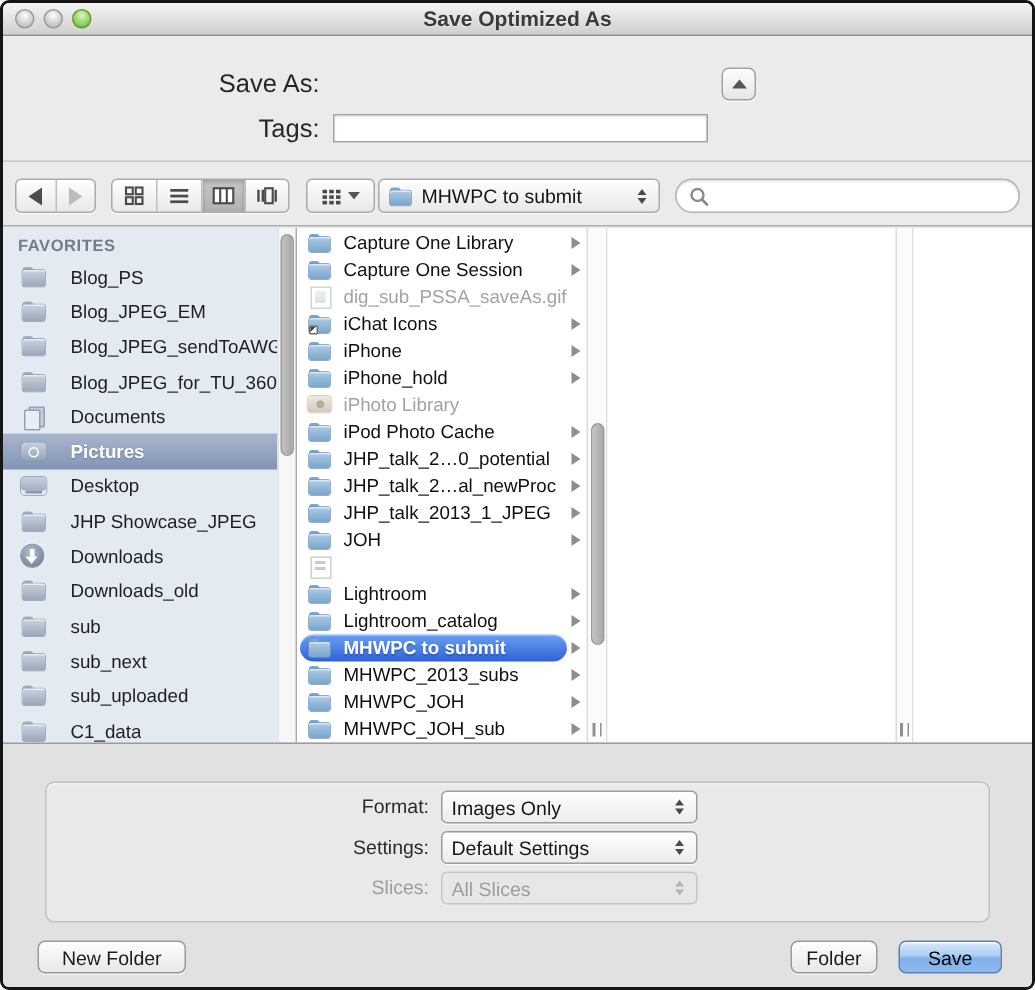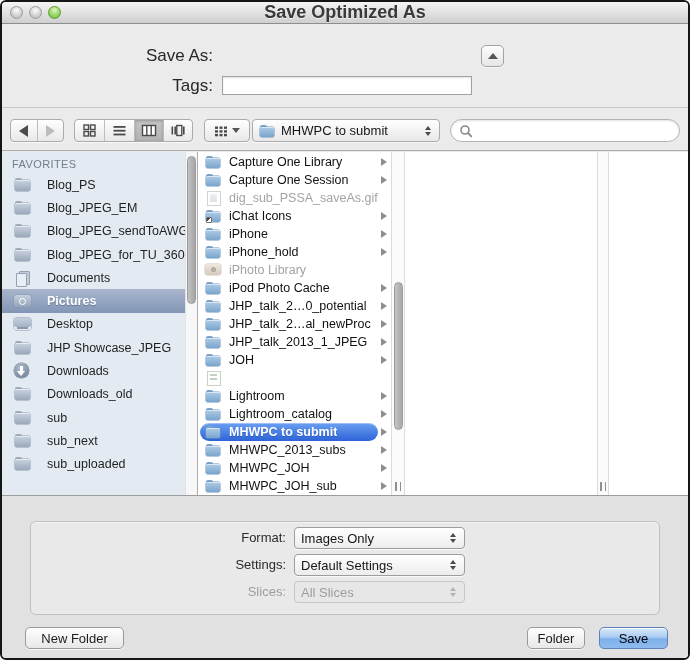--- a/index.html
+++ b/index.html
@@ -8,21 +8,21 @@
     border-radius:6px;overflow:hidden;-webkit-font-smoothing:antialiased;}
 
   
   .titlebar{position:absolute;left:0;right:0;top:0;height:22px;
     background:linear-gradient(#f4f4f4,#cfcfcf);border-bottom:1px solid #8d8d8d;}
   .lights{position:absolute;left:8px;top:4px;display:flex;gap:6px;}
   .light{width:13px;height:13px;border-radius:50%;}
   .light.gray{background:radial-gradient(circle at 50% 32%,#fdfdfd,#c6c6c6 70%);border:1px solid #9b9b9b;}
   .light.green{background:radial-gradient(circle at 50% 30%,#dff4c4,#8ed45f 60%,#67b23a);border:1px solid #63992f;}
   .title{position:absolute;left:0;right:0;top:0;line-height:21px;text-align:center;
-    font-size:18px;font-weight:600;color:#3a3a3a;text-shadow:0 1px 0 rgba(255,255,255,.6);}
+    font-size:14px;font-weight:600;color:#3a3a3a;text-shadow:0 1px 0 rgba(255,255,255,.6);}
 
   
   .formarea{position:absolute;left:0;right:0;top:22px;height:84px;background:#ebebeb;border-bottom:1px solid #c9c9c9;}
   .flabel{position:absolute;left:100px;width:111px;text-align:right;font-size:17px;color:#272727;line-height:20px;}
   .ftext{position:absolute;left:220px;width:250px;height:20px;border:1px solid #a2a2a2;background:#fff;
     font-family:"Liberation Sans",sans-serif;font-size:13px;color:#111;padding:0 4px;
     box-shadow:inset 0 1px 2px rgba(0,0,0,.12);outline:none;}
   .expand-btn{position:absolute;left:479px;top:21px;width:23px;height:22px;border:1px solid #a2a2a2;border-radius:5px;
     background:linear-gradient(#fdfdfd,#e6e6e6);box-shadow:0 1px 0 rgba(255,255,255,.7);padding:0;cursor:default;}
   .expand-btn .up-tri{display:block;margin:0 auto;width:0;height:0;border-left:5px solid transparent;
@@ -48,21 +48,21 @@
   .updown{display:flex;flex-direction:column;gap:2px;align-items:center;margin-right:2px;}
   .updown .u{width:0;height:0;border-left:3.5px solid transparent;border-right:3.5px solid transparent;border-bottom:4.5px solid #4a4a4a;}
   .updown .d{width:0;height:0;border-left:3.5px solid transparent;border-right:3.5px solid transparent;border-top:4.5px solid #4a4a4a;}
   .search-field{position:absolute;left:448px;top:10px;width:230px;height:23px;border:1px solid #b3b3b3;border-radius:12px;
     background:#fff;box-shadow:inset 0 1px 2px rgba(0,0,0,.12);display:flex;align-items:center;padding:0 8px;gap:5px;}
   .search-field input{border:none;outline:none;flex:1;font-size:13px;background:transparent;font-family:"Liberation Sans",sans-serif;}
 
   
   .browser{position:absolute;left:0;right:0;top:150px;height:343px;background:#fff;}
   .sidebar{position:absolute;left:0;top:0;bottom:0;width:196px;background:#e3eaf2;border-right:1px solid #ababab;overflow:hidden;}
-  .side-head{position:absolute;left:10px;top:6px;font-size:11px;font-weight:normal;color:#717d8b;letter-spacing:.4px;}
+  .side-head{position:absolute;left:10px;top:6px;font-size:11px;font-weight:bold;color:#717d8b;letter-spacing:.4px;}
   .side-list{position:absolute;left:0;right:12px;top:21px;bottom:0;overflow:hidden;}
   .side-row{display:flex;align-items:center;height:23.3px;padding-left:12px;font-size:12.5px;color:#1f1f1f;position:relative;}
   .side-row .label{margin-left:16px;white-space:nowrap;overflow:hidden;}
   .side-row.selected{margin-right:-12px;padding-right:12px;color:#fff;font-weight:bold;text-shadow:0 1px 1px rgba(40,60,90,.4);
     background:linear-gradient(#a9b6cc,#8195b5);}
   .side-scroll-track{position:absolute;right:0;top:0;bottom:0;width:12px;background:#f7f7f7;border-left:1px solid #e2e2e2;}
   .side-scroll-thumb{position:absolute;right:1.5px;top:4px;width:9px;height:148px;border-radius:5px;
     background:linear-gradient(90deg,#c2c2c2,#a6a6a6);border:1px solid #9a9a9a;}
 
   .files-col{position:absolute;left:197px;top:0;bottom:0;width:192px;background:#fff;overflow:hidden;padding-top:1px;}
@@ -319,20 +319,24 @@
   <div class="side-row">
     <span class="icon i-folder-side"></span>
     <span class="label">sub_next</span>
   </div>
 
   <div class="side-row">
     <span class="icon i-folder-side"></span>
     <span class="label">sub_uploaded</span>
   </div>
 
+  <div class="side-row clipped">
+    <span class="icon i-folder-side"></span>
+    <span class="label">C1_data</span>
+  </div>
 </div>
       <div class="side-scroll-track">
         <div class="side-scroll-thumb"></div>
       </div>
     </div>
 
     <div class="files-col" id="file-list">
   <div class="file-row">
 
     <span class="icon i-folder-blue"></span>

